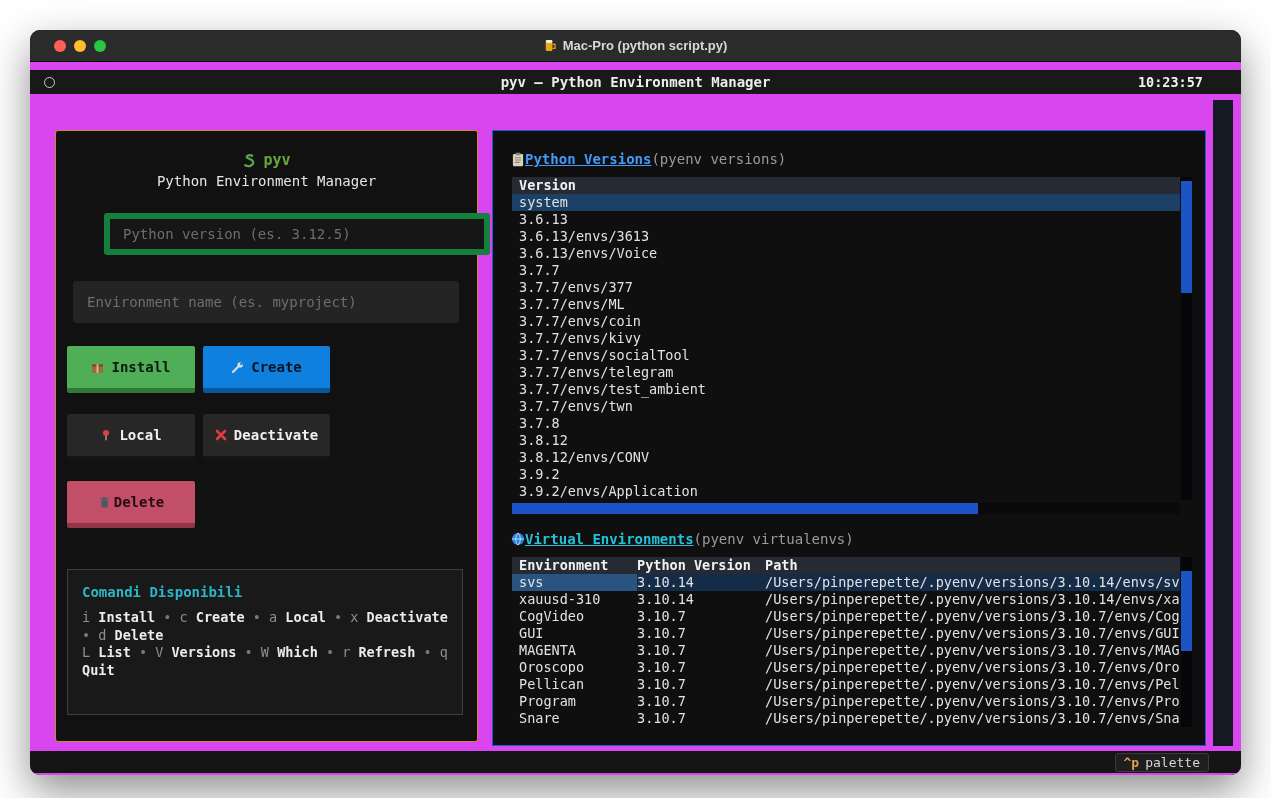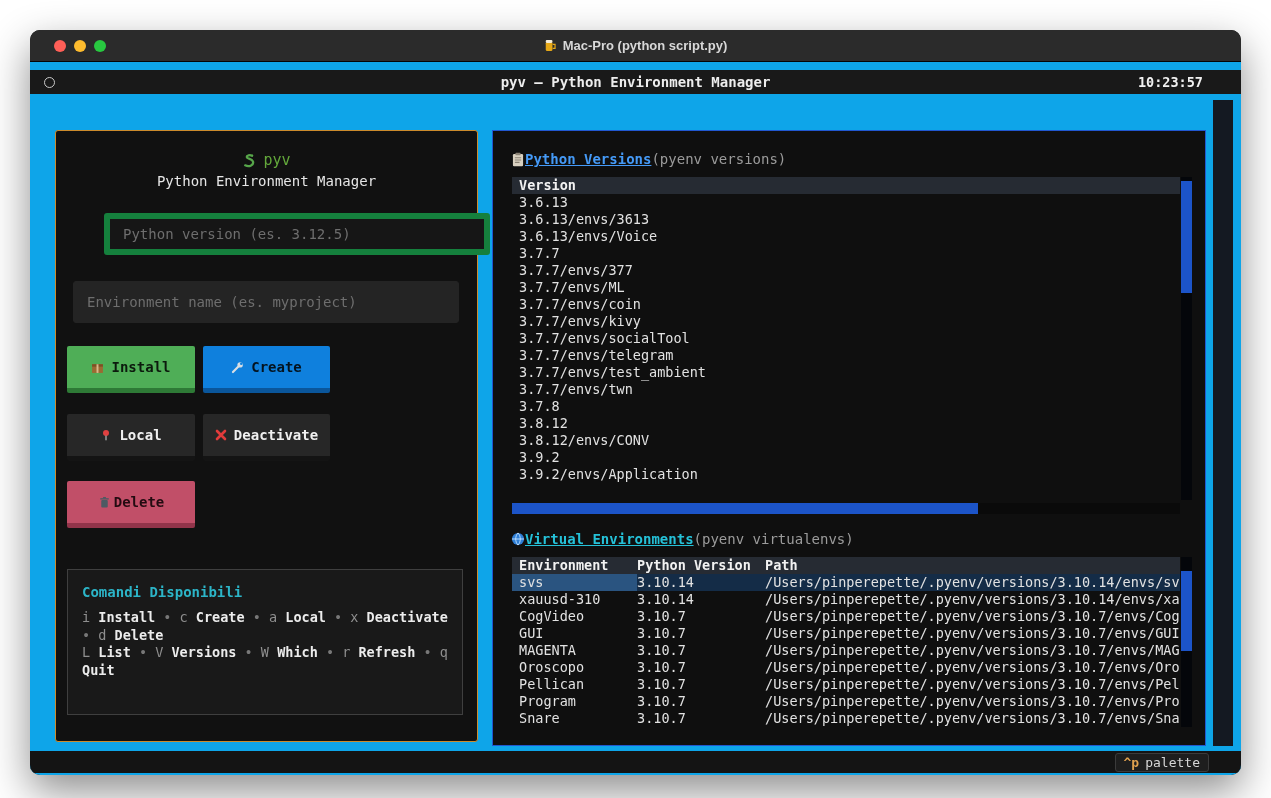--- a/index.html
+++ b/index.html
@@ -13,35 +13,35 @@
   .titlebar { position:relative; height:32px; background:#2b2b2b; border-radius:10px 10px 0 0;
     display:flex; align-items:center; border-bottom:1px solid #050505;padding-left:10px; }
   .lights { display:flex; gap:8px; margin-left:14px; z-index:2; }
   .light { width:12px; height:12px; border-radius:50%; }
   .light.red { background:#ff5f57; } .light.yellow { background:#febc2e; } .light.green { background:#28c840; }
   .titlebar-title { position:absolute; left:0; right:0; text-align:center; color:#d8d8d8;
     font:bold 13px "Liberation Sans", sans-serif; display:flex; justify-content:center; align-items:center; gap:6px; }
   .titlebar-title svg { display:block; }
 
   
-  .terminal { position:absolute; top:32px; left:0; right:0; bottom:0; background:#0ea5e9;
+  .terminal { position:absolute; top:32px; left:0; right:0; bottom:0; background:#d946ef;
     border-radius:0 0 10px 10px; overflow:hidden; }
 
   .app-header { position:absolute; top:8px; left:0; width:100%; height:24px; background:#191919;
     display:flex; align-items:center; }
   .hdr-icon { margin-left:14px; width:11px; height:11px; border:1.5px solid #c9c9c9; border-radius:50%; }
   .hdr-title { position:absolute; left:0; width:100%; text-align:center; color:#ededed; font-weight:bold; font-size:14px; }
   .hdr-clock { position:absolute; right:38px; color:#f0f0f0; font-size:13.5px; font-weight:bold; }
 
   .term-strip { position:absolute; left:1183px; top:38px; width:20px; height:646px; background:#141922; }
 
   
   .left-panel { position:absolute; left:25px; top:68px; width:423px; height:612px;
     border:1px solid #cc8b2c; border-radius:3px; background:#111111; }
-  .logo-line { position:absolute; top:20px; width:100%; text-align:center; font-size:15px; font-weight:normal;
+  .logo-line { position:absolute; top:20px; width:100%; text-align:center; font-size:15px; font-weight:bold;
     color:#63a83b; display:flex; justify-content:center; align-items:center; gap:6px; }
   .logo-sub { position:absolute; top:42px; width:100%; text-align:center; font-size:14px; color:#e6e6e6; }
   .tinput { position:absolute; left:17px; width:386px; height:42px; border-radius:3px;
     font-family:"DejaVu Sans Mono", monospace; font-size:14px; color:#d2d2d2; padding:0 13px; outline:none; }
   .tinput::placeholder { color:#6e6e6e; }
   .input-version { top:82px; background:#161616; border:6px solid #15803d;margin-left:31px; }
   .input-name { top:150px; background:#242424; border:1px solid #242424; }
 
   .btn { position:absolute; height:47px; display:flex; align-items:center; justify-content:center; gap:7px;
     border:none; border-radius:2px; font-family:"DejaVu Sans Mono", monospace; font-size:14px; font-weight:bold; }
@@ -205,20 +205,21 @@
             <rect x="3.8" y="0.7" width="4.4" height="2.2" rx="0.6" fill="#8a8274"></rect>
             <path d="M3.3 5h5.4 M3.3 7h5.4 M3.3 9h4" stroke="#8a8274" stroke-width="0.9"></path>
           </svg>
           <span class="title-versions">Python Versions</span>
           <span class="sub">(pyenv versions)</span>
         </div>
 
         <div class="vtable">
           <div class="thead-row">Version</div>
           <div id="versions-rows">
+              <div class="vrow selected">system</div>
               <div class="vrow">3.6.13</div>
               <div class="vrow">3.6.13/envs/3613</div>
               <div class="vrow">3.6.13/envs/Voice</div>
               <div class="vrow">3.7.7</div>
               <div class="vrow">3.7.7/envs/377</div>
               <div class="vrow">3.7.7/envs/ML</div>
               <div class="vrow">3.7.7/envs/coin</div>
               <div class="vrow">3.7.7/envs/kivy</div>
               <div class="vrow">3.7.7/envs/socialTool</div>
               <div class="vrow">3.7.7/envs/telegram</div>

